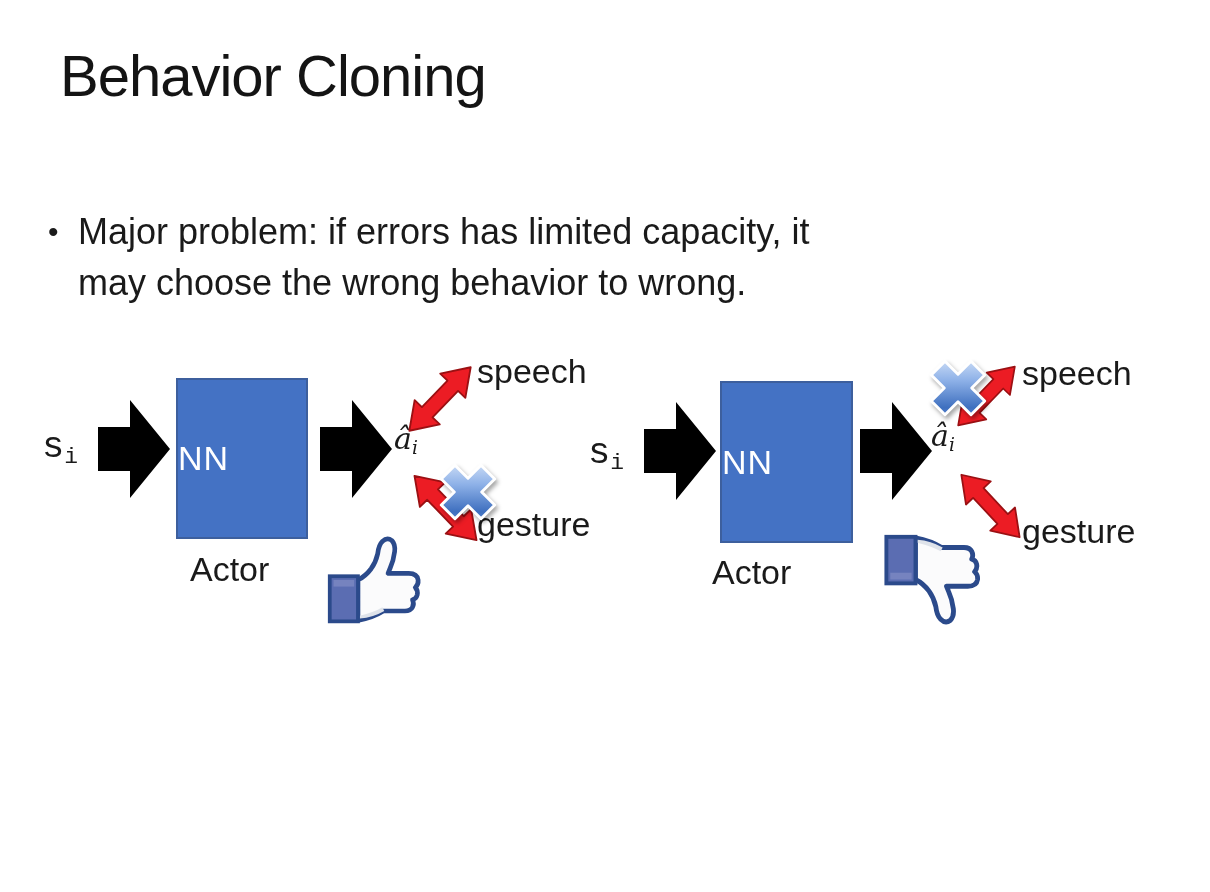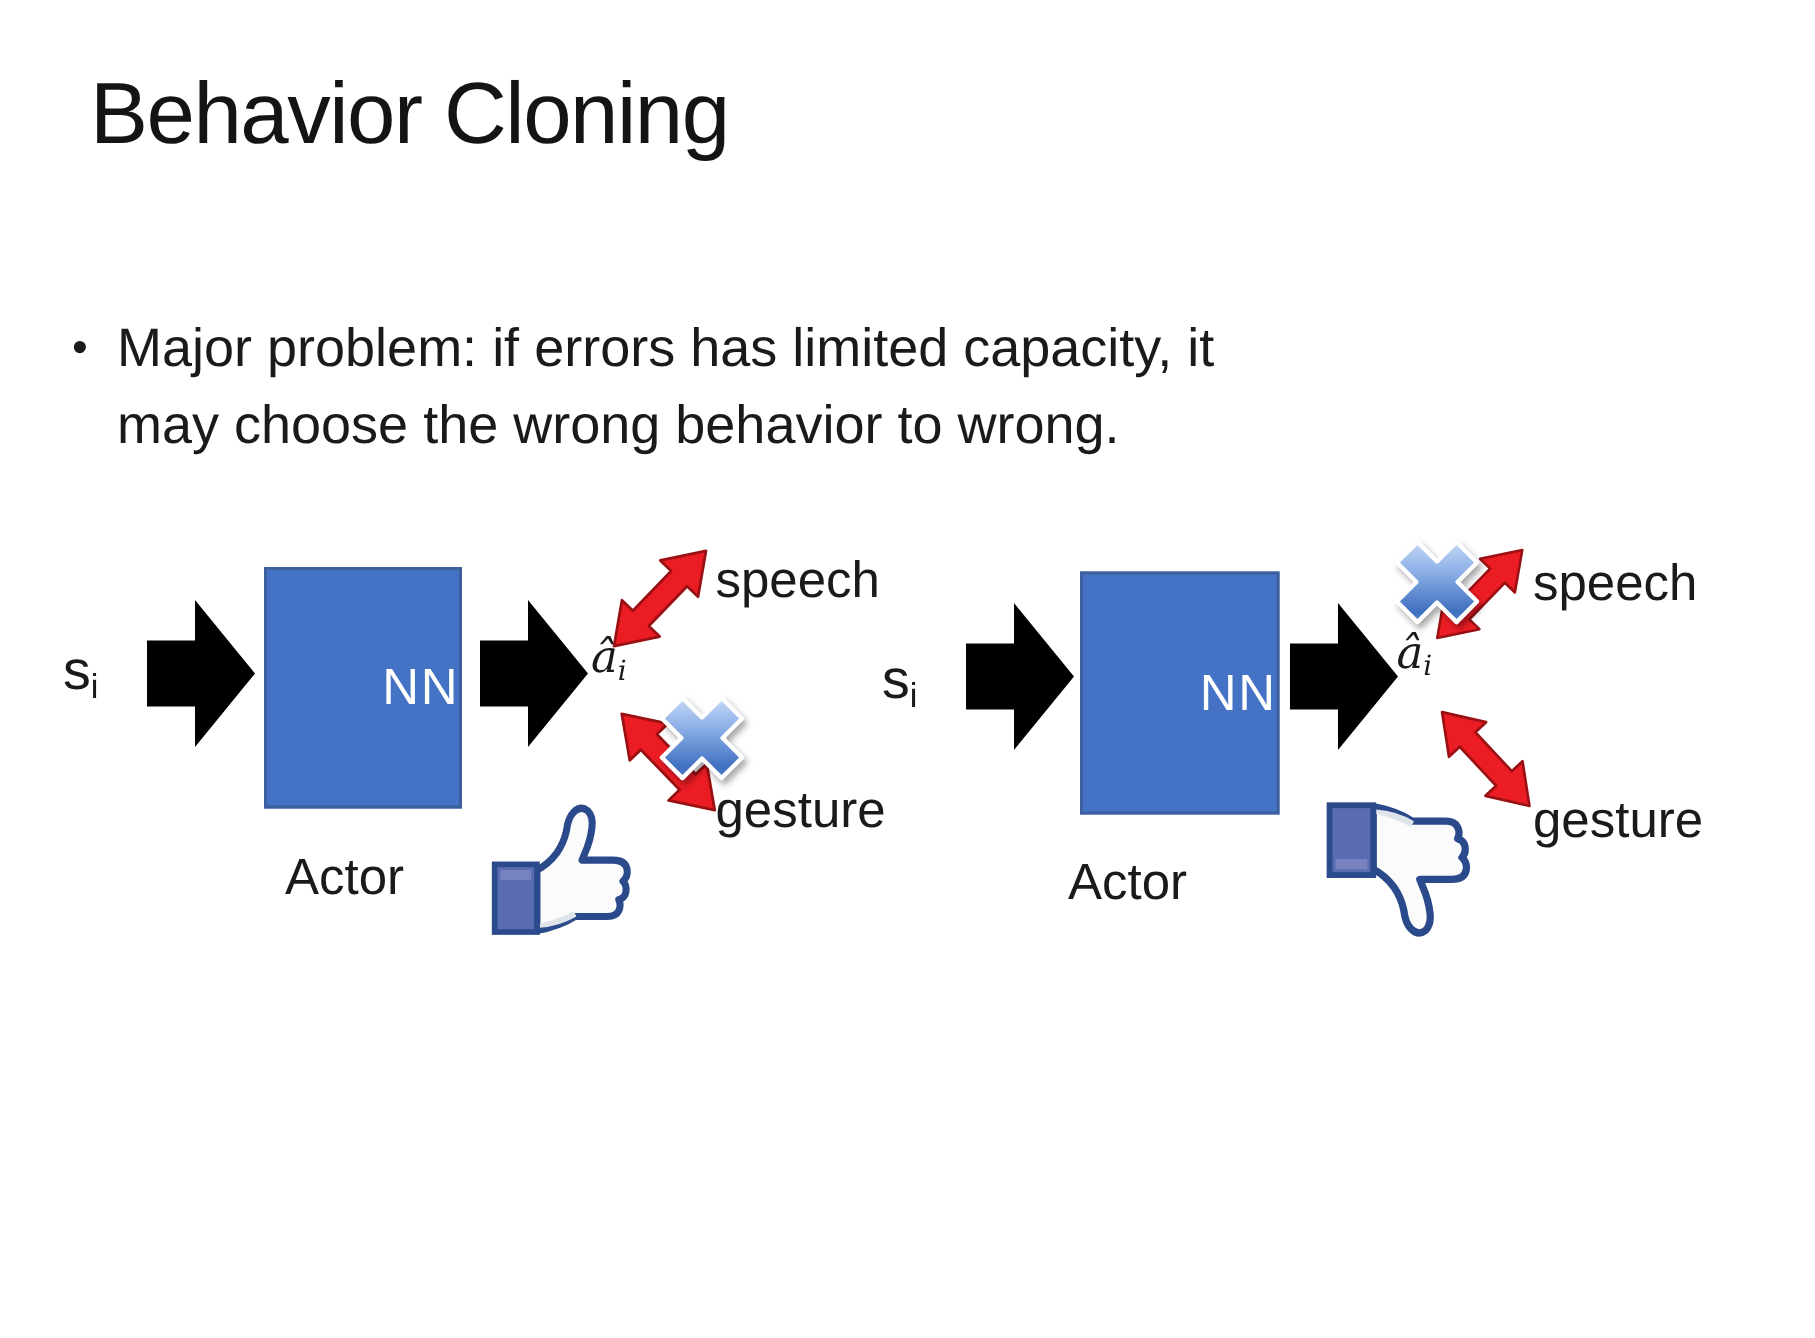--- a/index.html
+++ b/index.html
@@ -12,37 +12,37 @@
 
   
   .bullet{display:flex;align-items:flex-start;font-size:36px;line-height:51px;}
   .bullet .dot{width:30px;flex:0 0 30px;font-size:30px;line-height:51px;}
   .b1{left:48px;top:206px;width:1060px;}
   .b2{left:48px;top:676px;width:1100px;}
   .b3{left:118px;top:736px;width:1020px;font-size:34px;line-height:48px;}
   .b3 .dot{width:28px;flex:0 0 28px;font-size:27px;line-height:48px;}
 
   
-  .si{font-size:37px;}
+  .si{font-size:37px;font-family:Liberation Mono, monospace;}
   .si sub,.ahat sub{font-size:0.62em;vertical-align:-0.28em;}
   .l-si{left:42px;top:426px;}
   .r-si{left:588px;top:432px;}
   .ahat{font-family:"DejaVu Serif",serif;font-style:italic;font-size:30px;}
   .l-ahat{left:394px;top:421px;}
   .r-ahat{left:931px;top:418px;}
-  .lbl{font-size:34px;margin-top:16px;}
+  .lbl{font-size:34px;}
   .l-speech{left:477px;top:352px;}
   .l-gesture{left:477px;top:505px;z-index:1;}
   .r-speech{left:1022px;top:354px;}
   .r-gesture{left:1022px;top:512px;}
   .l-actor{left:190px;top:550px;}
   .r-actor{left:712px;top:553px;}
 
   
-  .nnbox{background:#4472C4;border:2px solid #3d5f9d;display:flex;align-items:center;justify-content:flex-end;
+  .nnbox{background:#4472C4;border:2px solid #3d5f9d;display:flex;align-items:center;justify-content:flex-start;
          color:#ffffff;font-size:34px;letter-spacing:1px;box-sizing:border-box;}
   .l-nn{left:176px;top:378px;width:132px;height:161px;}
   .r-nn{left:720px;top:381px;width:133px;height:162px;}
 
   
   .barrow{width:72px;height:98px;}
   .l-a1{left:98px;top:400px;}
   .l-a2{left:320px;top:400px;}
   .r-a1{left:644px;top:402px;}
   .r-a2{left:860px;top:402px;}

